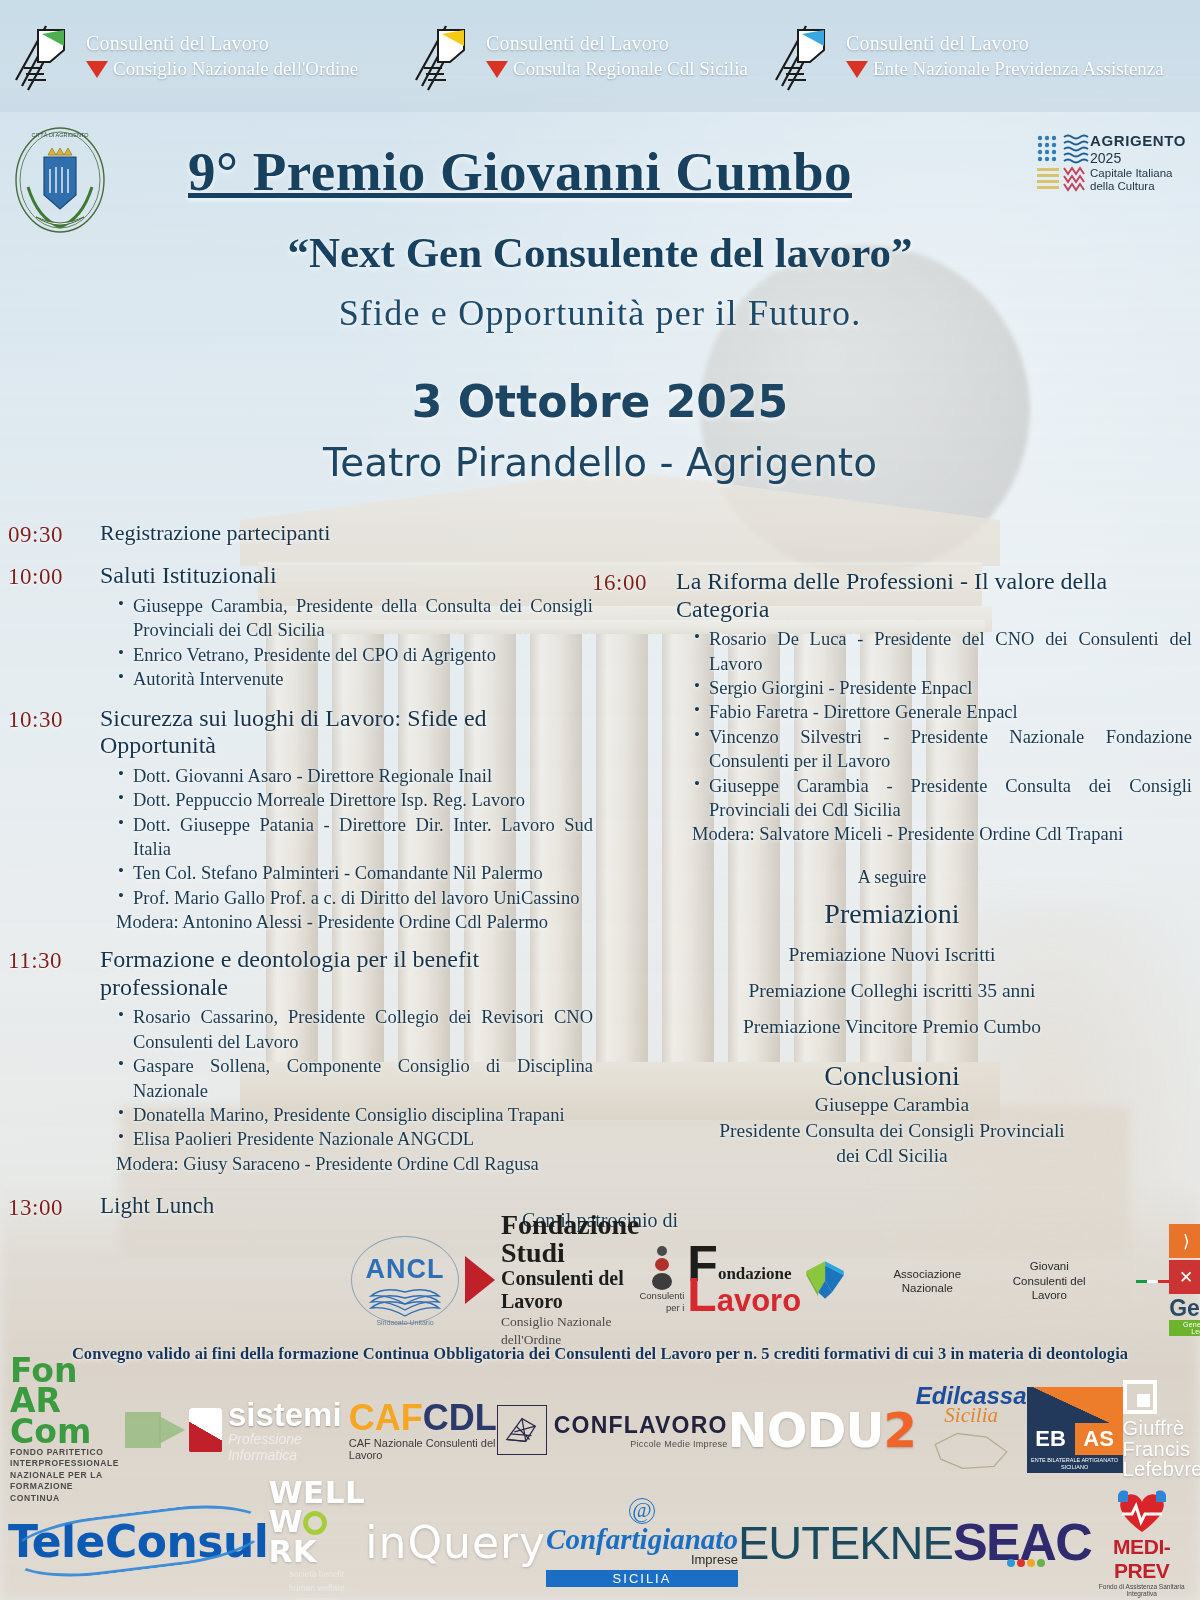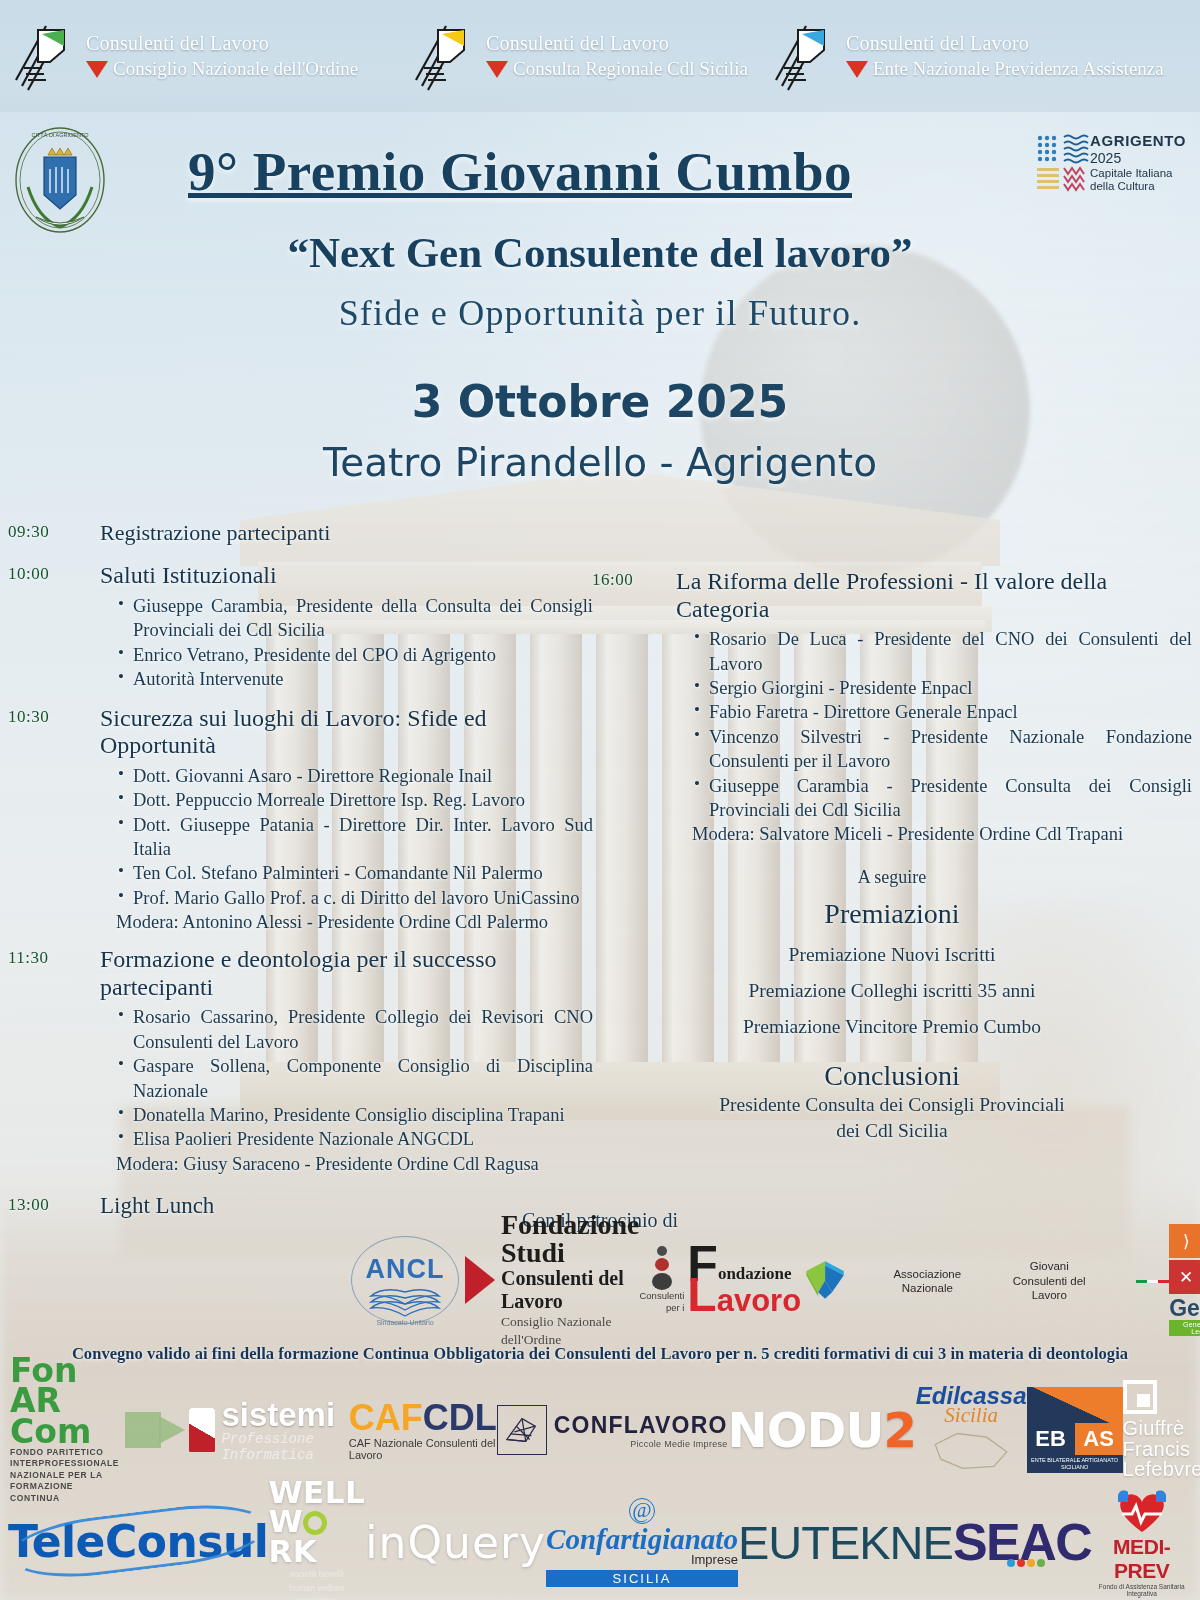--- a/index.html
+++ b/index.html
@@ -139,21 +139,21 @@
     text-shadow: 0 2px 5px rgba(255,255,255,.7);
   }
 
   
   .program { position: absolute; top: 520px; left: 0; width: 1200px; z-index: 6; }
   .col-left { position: absolute; left: 8px; top: 0; width: 585px; }
   .col-right { position: absolute; left: 592px; top: 48px; width: 600px; }
 
   .slot { display: flex; margin-bottom: 13px; }
   .time {
-    flex: 0 0 auto; width: 92px; font-size: 17px; color: #14532d; letter-spacing: .5px;
+    flex: 0 0 auto; width: 92px; font-size: 23px; color: #7f1d1d; letter-spacing: .5px;
     text-shadow: 0 1px 2px rgba(255,255,255,.85); padding-top: 2px;
   }
   .time.w84 { width: 84px; }
   .body { flex: 1 1 auto; }
   .sess {
     font-size: 24px; color: #16344c; line-height: 1.15; margin-bottom: 4px;
     text-shadow: 0 1px 3px rgba(255,255,255,.85);
   }
   .sess.plain { font-size: 22px; }
   ul.people { list-style: none; margin: 2px 0 0 18px; }
@@ -245,21 +245,21 @@
   .fonarcom .stack { font-family: "DejaVu Sans", sans-serif; font-weight: bold; font-size: 33px; line-height: .92; }
   .fa-fon { color: #3a9b41; } .fa-ar { color: #3a9b41; } .fa-com { color: #3a9b41; }
   .fa-arrow { position: relative; width: 66px; height: 60px; opacity: .55; }
   .fonar-sub { font-family: "Liberation Sans", sans-serif; font-size: 8.5px; color: #4a4a4a; letter-spacing: .6px; line-height: 1.35; }
 
   .sistemi { display: flex; align-items: center; gap: 6px; }
   .sist-box { width: 40px; height: 44px; background: #c0202a; position: relative; border-radius: 2px; overflow: hidden; }
   .sist-box::after { content: ""; position: absolute; inset: 0; background: linear-gradient(30deg, #c0202a 48%, #fff 48.5%); }
   .sist-name { font-family: "Liberation Sans", sans-serif; font-size: 33px; font-weight: bold; color: #fff; line-height: 1;
     text-shadow: 0 1px 2px rgba(90,90,90,.5); }
-  .sist-sub { font-family: Liberation Mono, monospace; font-style: italic; font-size: 14px; color: #f0eceb; }
+  .sist-sub { font-family: Liberation Sans, sans-serif; font-style: italic; font-size: 14px; color: #f0eceb; }
 
   .cafcdl-top { font-family: "Liberation Sans", sans-serif; font-size: 36px; font-weight: bold; line-height: 1; }
   .cafcdl-sub { font-family: "Liberation Sans", sans-serif; font-size: 11px; color: #3a3a3a; margin-top: 1px; }
 
   .confl { display: flex; align-items: center; gap: 7px; }
   .confl-box { width: 50px; height: 50px; border: 1.6px solid #2a2a4a; display: flex; align-items: center; justify-content: center; }
   .confl-name { font-family: "Liberation Sans", sans-serif; font-size: 23px; font-weight: bold; color: #23233f; letter-spacing: 1.2px; }
   .confl-sub { font-family: "Liberation Sans", sans-serif; font-size: 9px; color: #4d4d4d; text-align: right; letter-spacing: .3px; }
 
   .nodu { font-family: "DejaVu Sans", sans-serif; font-size: 48px; font-weight: bold; color: #fff; letter-spacing: -1px;
@@ -515,21 +515,21 @@
           <li>Ten Col. Stefano Palminteri - Comandante Nil Palermo</li>
           <li>Prof. Mario Gallo   Prof. a c. di Diritto del lavoro UniCassino</li>
         </ul>
         <div class="modera">Modera: Antonino Alessi - Presidente Ordine Cdl Palermo</div>
       </div>
     </div>
 
     <div class="slot">
       <div class="time">11:30</div>
       <div class="body">
-        <div class="sess">Formazione e deontologia per il successo partecipanti</div>
+        <div class="sess">Formazione e deontologia per il benefit professionale</div>
         <ul class="people">
           <li>Rosario Cassarino, Presidente Collegio dei Revisori CNO Consulenti del Lavoro</li>
           <li>Gaspare Sollena, Componente Consiglio di Disciplina Nazionale</li>
           <li>Donatella Marino, Presidente Consiglio disciplina Trapani</li>
           <li>Elisa Paolieri   Presidente Nazionale ANGCDL</li>
         </ul>
         <div class="modera">Modera: Giusy Saraceno - Presidente Ordine Cdl Ragusa</div>
       </div>
     </div>
 
@@ -555,20 +555,21 @@
       </div>
     </div>
 
     <div class="center-bit">
       <div class="aseguire">A seguire</div>
       <div class="awards-h">Premiazioni</div>
       <div class="award">Premiazione Nuovi Iscritti</div>
       <div class="award">Premiazione Colleghi iscritti 35 anni</div>
       <div class="award">Premiazione Vincitore Premio Cumbo</div>
       <div class="concl-h">Conclusioni</div>
+      <div class="concl-l">Giuseppe Carambia</div>
       <div class="concl-l">Presidente Consulta dei Consigli Provinciali</div>
       <div class="concl-l">dei Cdl Sicilia</div>
     </div>
   </div>
 </div>
 
 <div class="patro-label">Con il patrocinio di</div>
 <div class="patro-row">
 
   <div class="logo">

